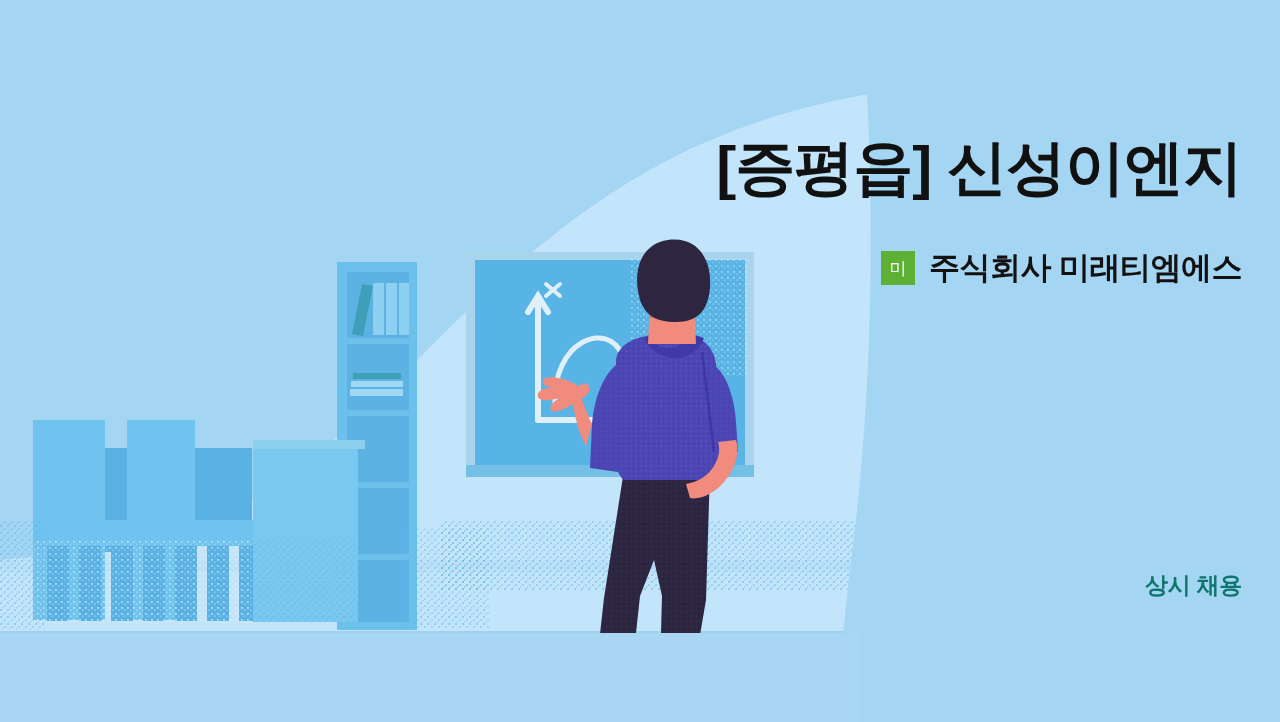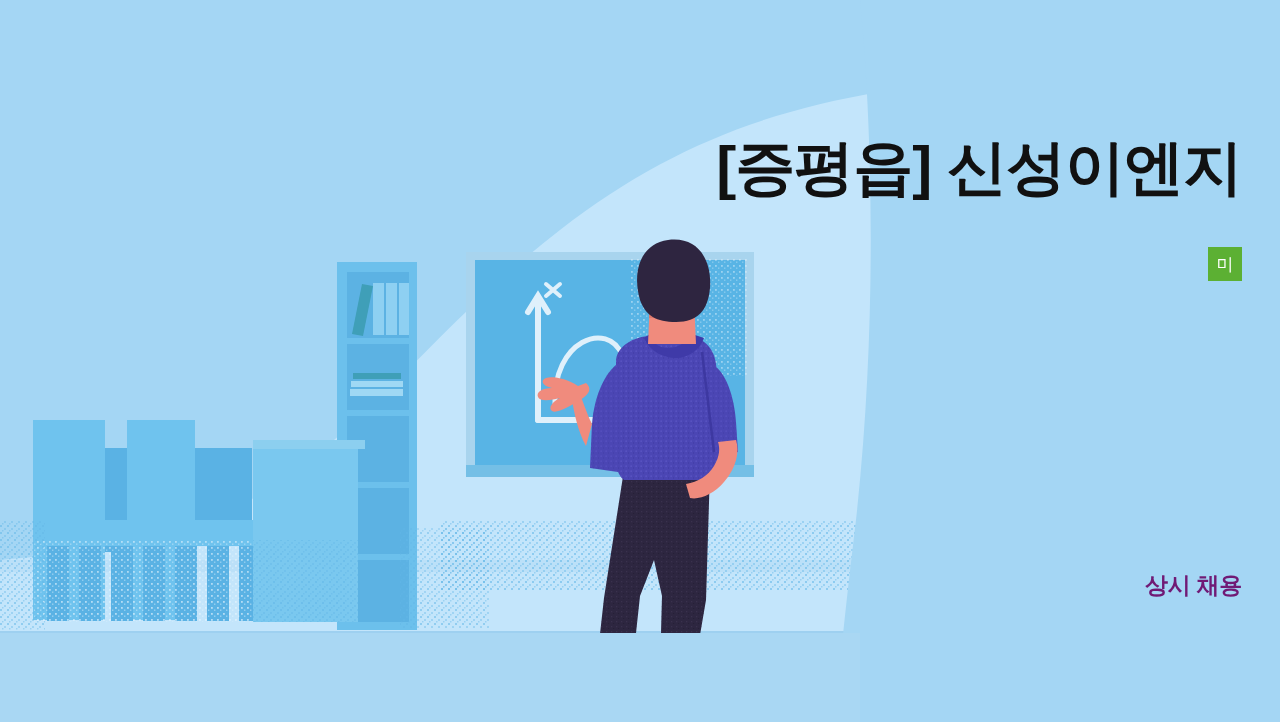--- a/index.html
+++ b/index.html
@@ -79,21 +79,21 @@
     letter-spacing: -0.5px;
     white-space: nowrap;
   }
 
   .hiring-status {
     position: absolute;
     right: 38px;
     top: 570px;
     font-size: 23px;
     font-weight: 700;
-    color: #701a75;
+    color: #0f766e;
     letter-spacing: -0.3px;
     text-align: right;
     white-space: nowrap;
   }
 </style>
 </head>
 <body>
 
 <div id="card">
 
@@ -271,18 +271,19 @@
       <rect x="0" y="633" width="860" height="89" fill="#a9d7f3"></rect>
     </svg>
   </div>
 
   <div id="text-layer">
 
     <div class="job-title">[증평읍] 신성이엔지</div>
 
     <div class="company-row">
       <div class="company-badge">미</div>
+      <div class="company-name">주식회사 미래티엠에스</div>
     </div>
 
     <div class="hiring-status">상시 채용</div>
 
   </div>
 </div>
 
 </body></html>

